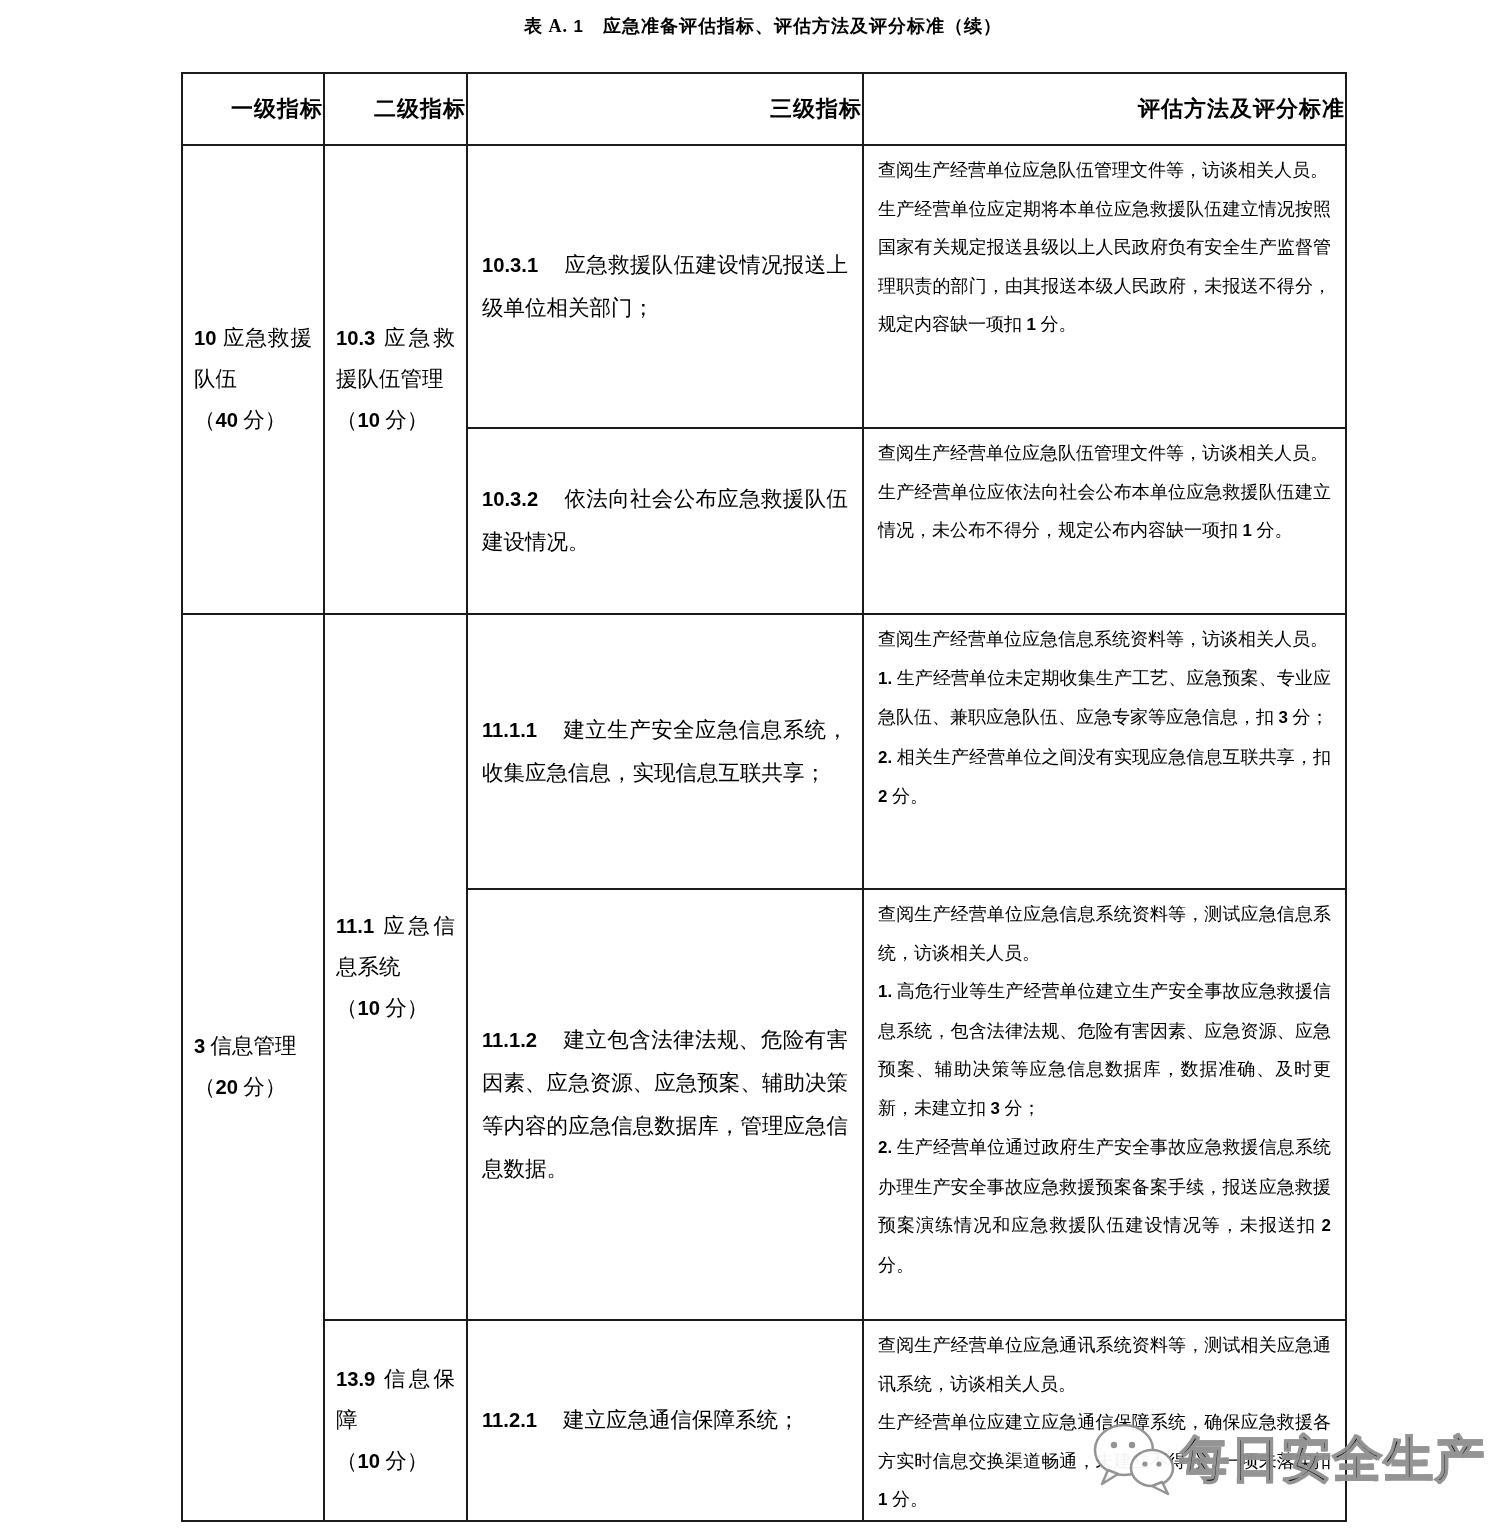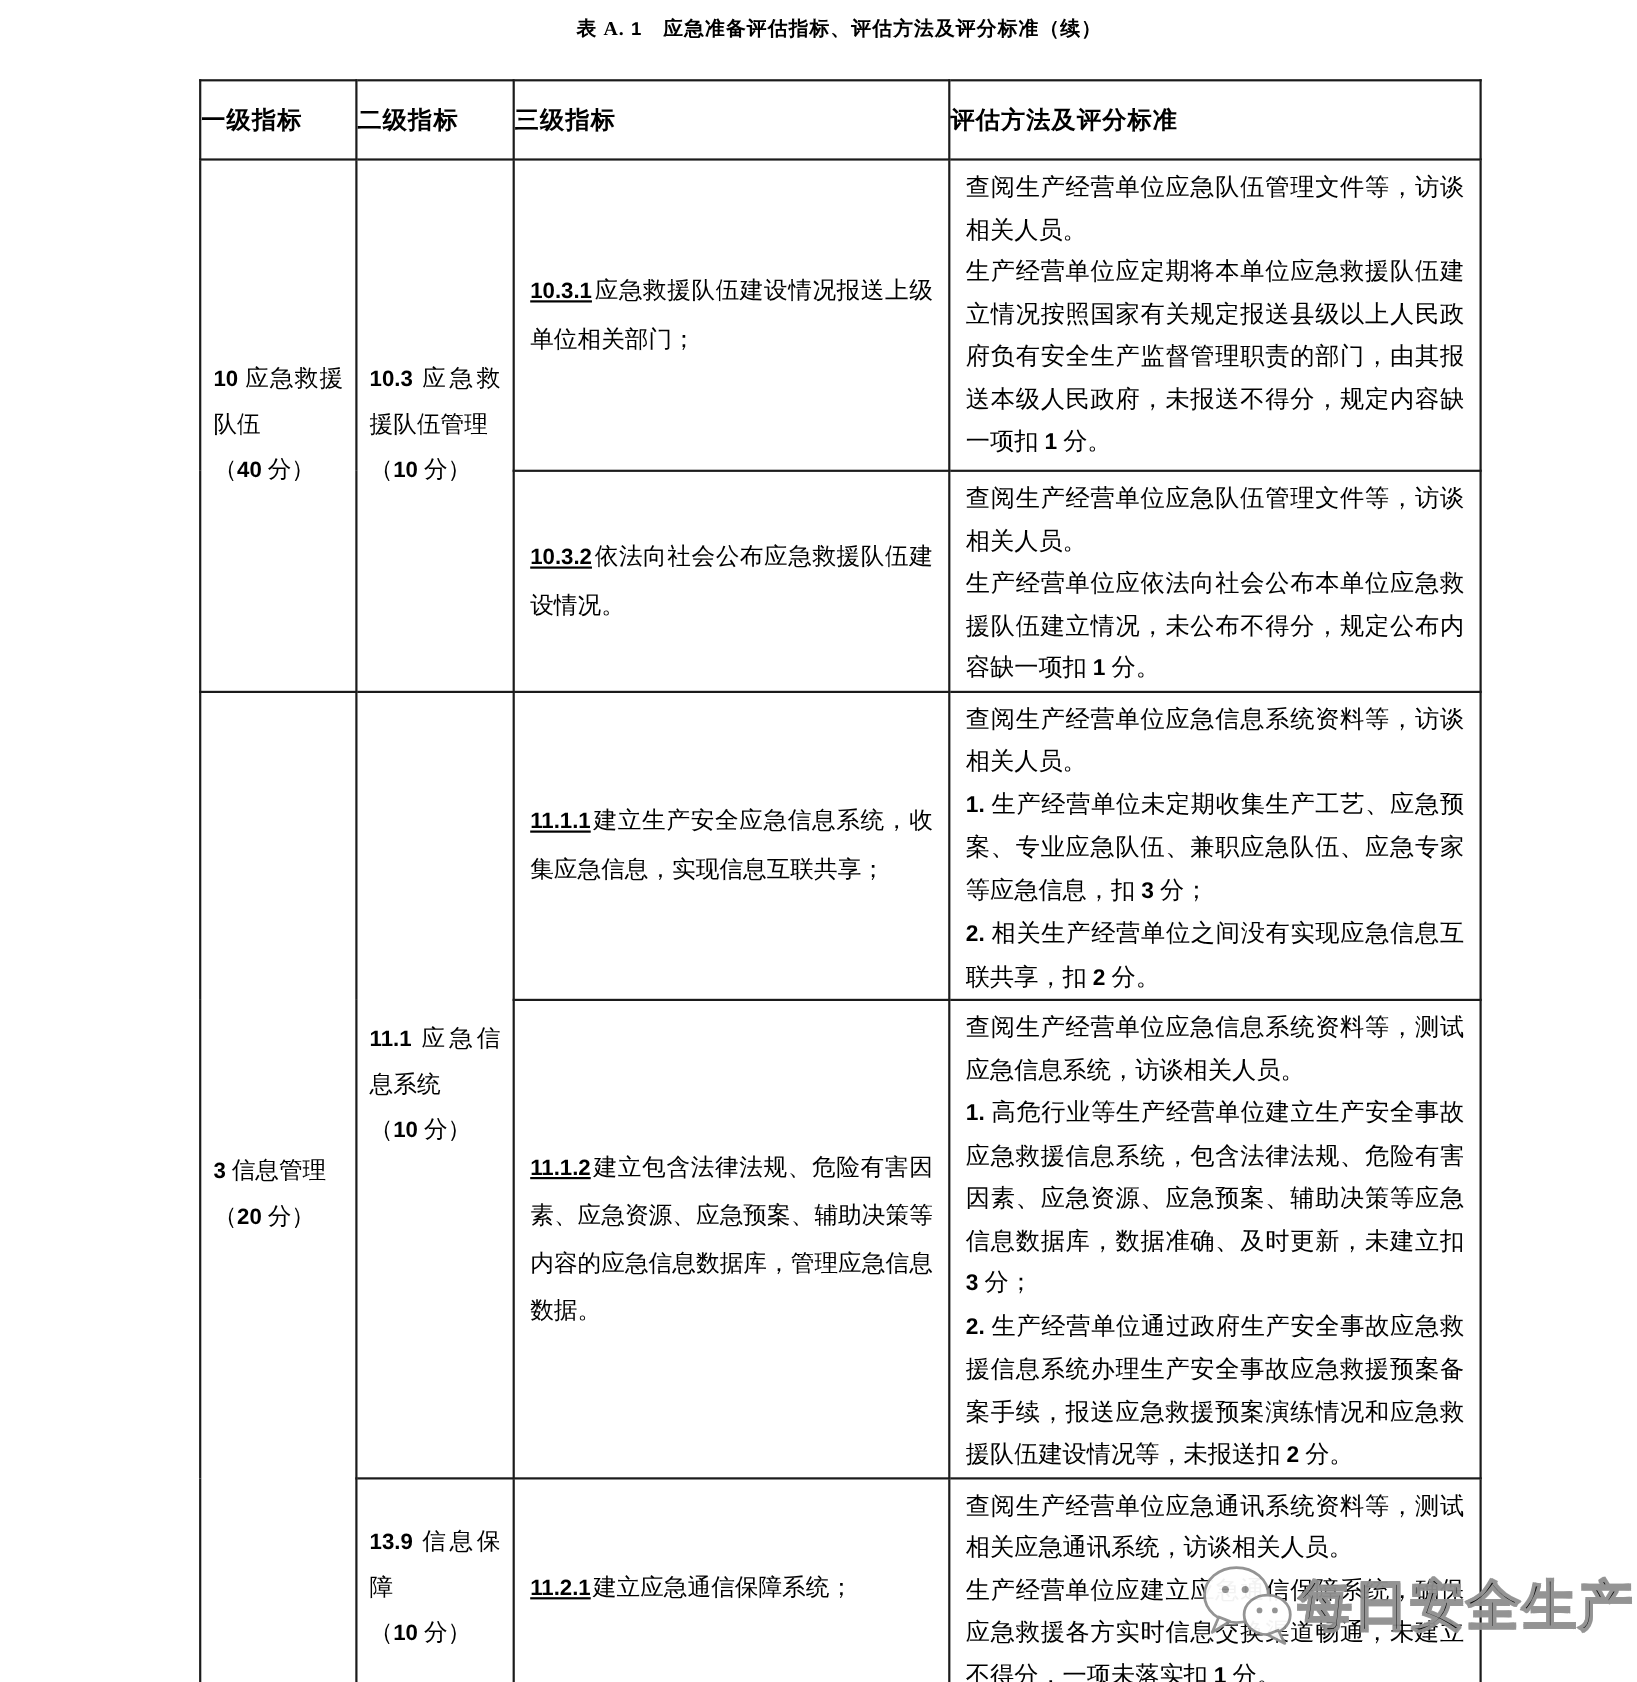--- a/index.html
+++ b/index.html
@@ -32,21 +32,21 @@
   table.eval col.c3 { width: 396px; }
   table.eval col.c4 { width: 483px; }
   table.eval th, table.eval td {
     border: 2px solid #1b1b1b;
     background: #fff;
   }
   table.eval th {
     height: 72px;
     font-size: 22px;
     font-weight: bold;
-    text-align: left;
+    text-align: right;
     vertical-align: middle;
     letter-spacing: 1px;
     border-radius: 19px;
   }
   tr.r1 { height: 283px; }
   tr.r2 { height: 186px; }
   tr.r3 { height: 275px; }
   tr.r4 { height: 431px; }
   tr.r5 { height: 199px; }
   td.lvl {
@@ -60,31 +60,31 @@
   td.l3 {
     vertical-align: middle;
     padding: 0 14px;
     font-size: 21.5px;
     line-height: 43px;
     text-align: justify;
   }
   td.method {
     vertical-align: top;
     padding: 5px 14px 0 14px;
-    font-size: 22px;
+    font-size: 18px;
     line-height: 38.5px;
     text-align: justify;
   }
   td.method p { margin: 0; }
   .num, b.num {
     font-family: "Liberation Sans", "DejaVu Sans", sans-serif;
     font-weight: bold;
     font-size: 0.94em;
   }
-  td.l3 > .num { margin-right: 2px; text-decoration: underline; }
+  td.l3 > .num { margin-right: 26px; }
   
   .watermark {
     position: absolute;
     left: 1088px; top: 1418px;
     display: flex;
     align-items: center;
     z-index: 5;
     opacity: 0.95;
   }
   .wm-icon { width: 92px; height: 84px; flex: 0 0 auto; }

